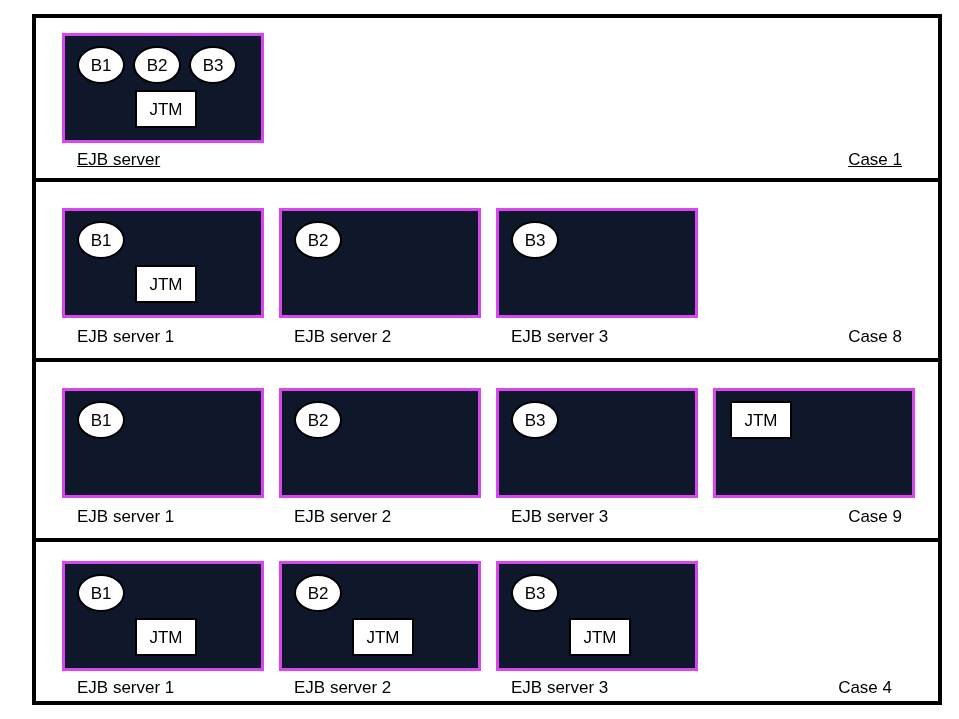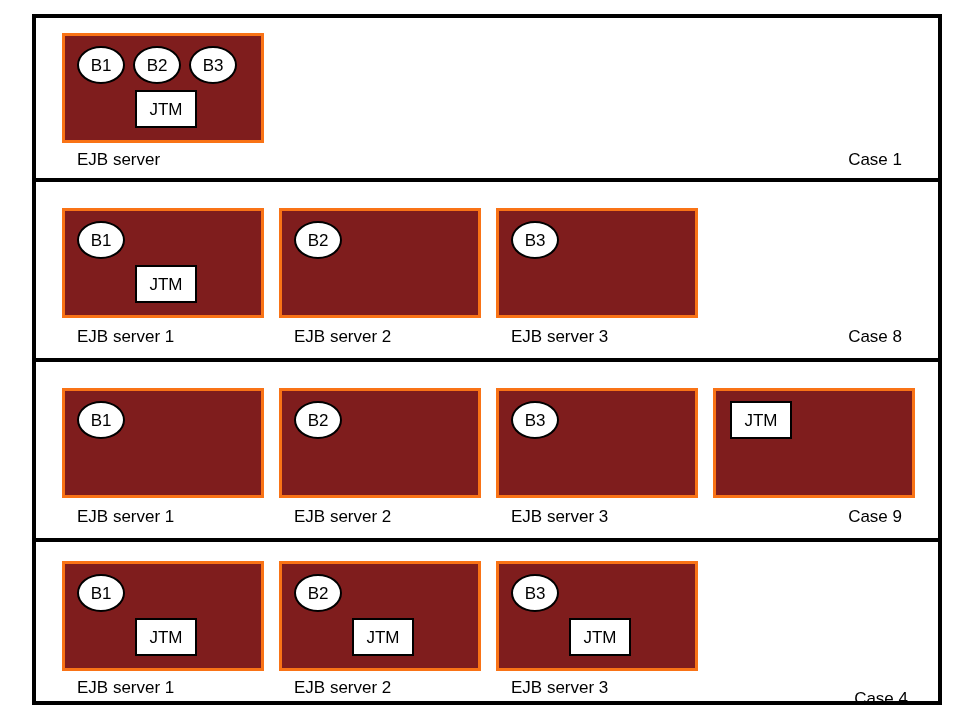--- a/index.html
+++ b/index.html
@@ -47,23 +47,23 @@
   .case-band {
     position: absolute;
     left: 0;
     width: 100%;
     box-sizing: border-box;
   }
 
   
   .server-box {
     position: absolute;
-    border: 3px solid #f97316;
-    box-sizing: border-box;
-    background: #7f1d1d;
+    border: 3px solid #d946ef;
+    box-sizing: border-box;
+    background: #0f172a;
   }
 
   
   .bean {
     position: absolute;
     border: 2px solid #000000;
     border-radius: 50%;
     box-sizing: border-box;
     background: #ffffff;
     display: flex;
@@ -112,23 +112,23 @@
   <div class="outer-frame">
 
     <div class="case-band" style="top:0px; height:164px;">
 
       <div class="server-box" style="left:26px; top:15px; width:202px; height:110px;">
         <div class="bean" style="left:12px; top:10px; width:48px; height:38px;">B1</div>
         <div class="bean" style="left:68px; top:10px; width:48px; height:38px;">B2</div>
         <div class="bean" style="left:124px; top:10px; width:48px; height:38px;">B3</div>
         <div class="jtm" style="left:70px; top:54px; width:62px; height:38px;">JTM</div>
       </div>
-      <div class="server-caption" style="left:41px; top:132px;">EJB server</div>
-
-      <div class="case-label" style="right:36px; top:132px;">Case 1</div>
+      <div class="server-caption" style="left:41px; top:132px;text-decoration:underline;">EJB server</div>
+
+      <div class="case-label" style="right:36px; top:132px;text-decoration:underline;">Case 1</div>
 
       <div class="case-divider" style="top:160px;"></div>
     </div>
 
     <div class="case-band" style="top:164px; height:180px;">
 
       <div class="server-box" style="left:26px; top:26px; width:202px; height:110px;">
         <div class="bean" style="left:12px; top:10px; width:48px; height:38px;">B1</div>
         <div class="jtm" style="left:70px; top:54px; width:62px; height:38px;">JTM</div>
       </div>
@@ -188,17 +188,17 @@
         <div class="jtm" style="left:70px; top:54px; width:62px; height:38px;">JTM</div>
       </div>
       <div class="server-caption" style="left:258px; top:136px;">EJB server 2</div>
 
       <div class="server-box" style="left:460px; top:19px; width:202px; height:110px;">
         <div class="bean" style="left:12px; top:10px; width:48px; height:38px;">B3</div>
         <div class="jtm" style="left:70px; top:54px; width:62px; height:38px;">JTM</div>
       </div>
       <div class="server-caption" style="left:475px; top:136px;">EJB server 3</div>
 
-      <div class="case-label" style="right:30px; top:136px;margin-top:11px;">Case 4</div>
+      <div class="case-label" style="right:46px; top:136px;">Case 4</div>
     </div>
 
   </div>
 </div>
 
 </body></html>

